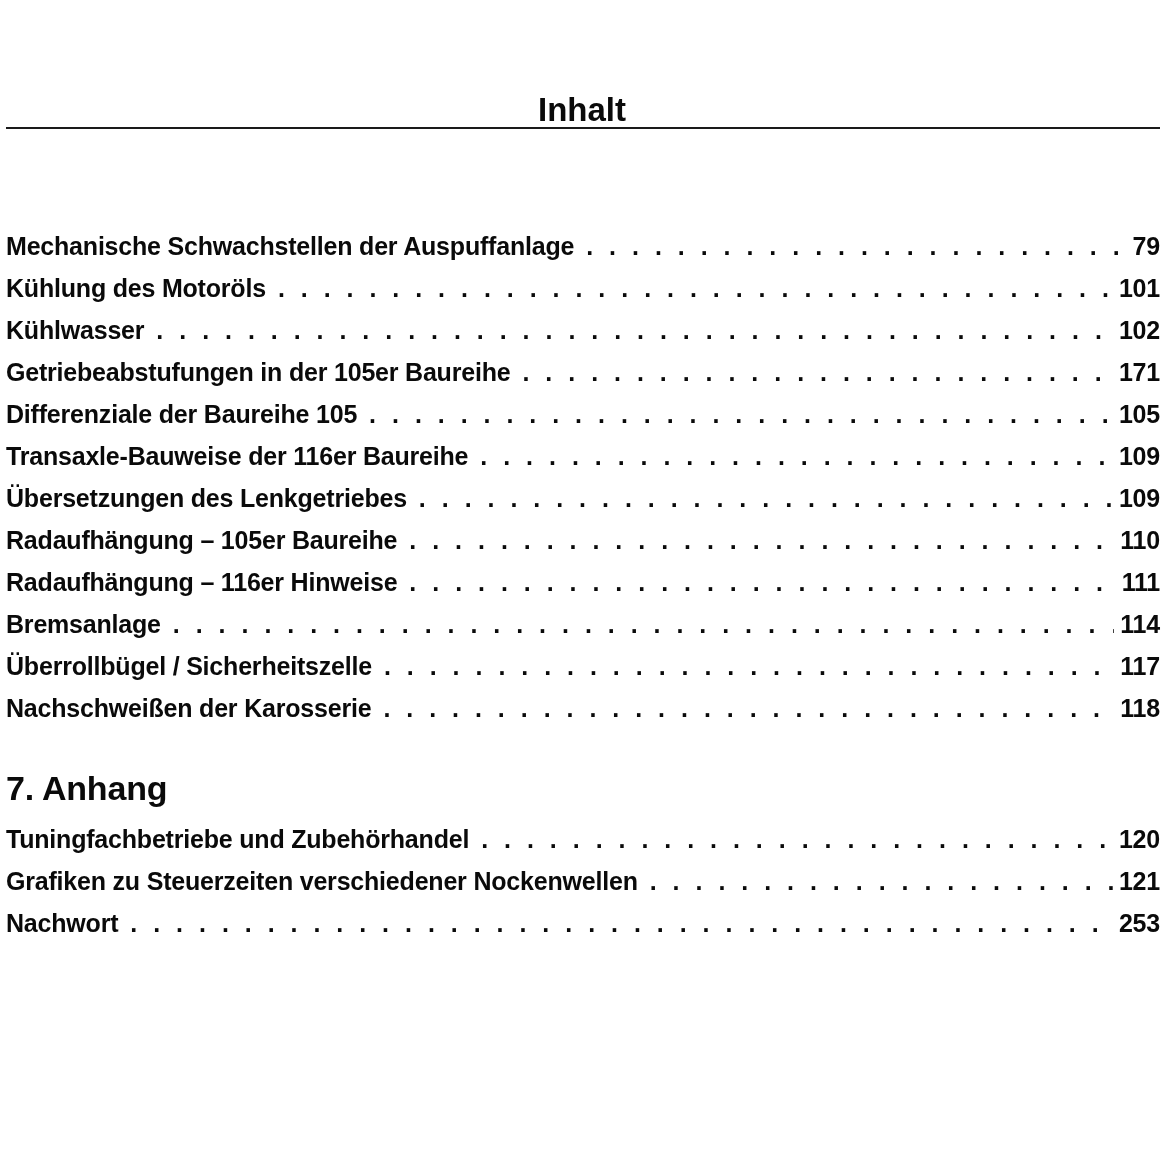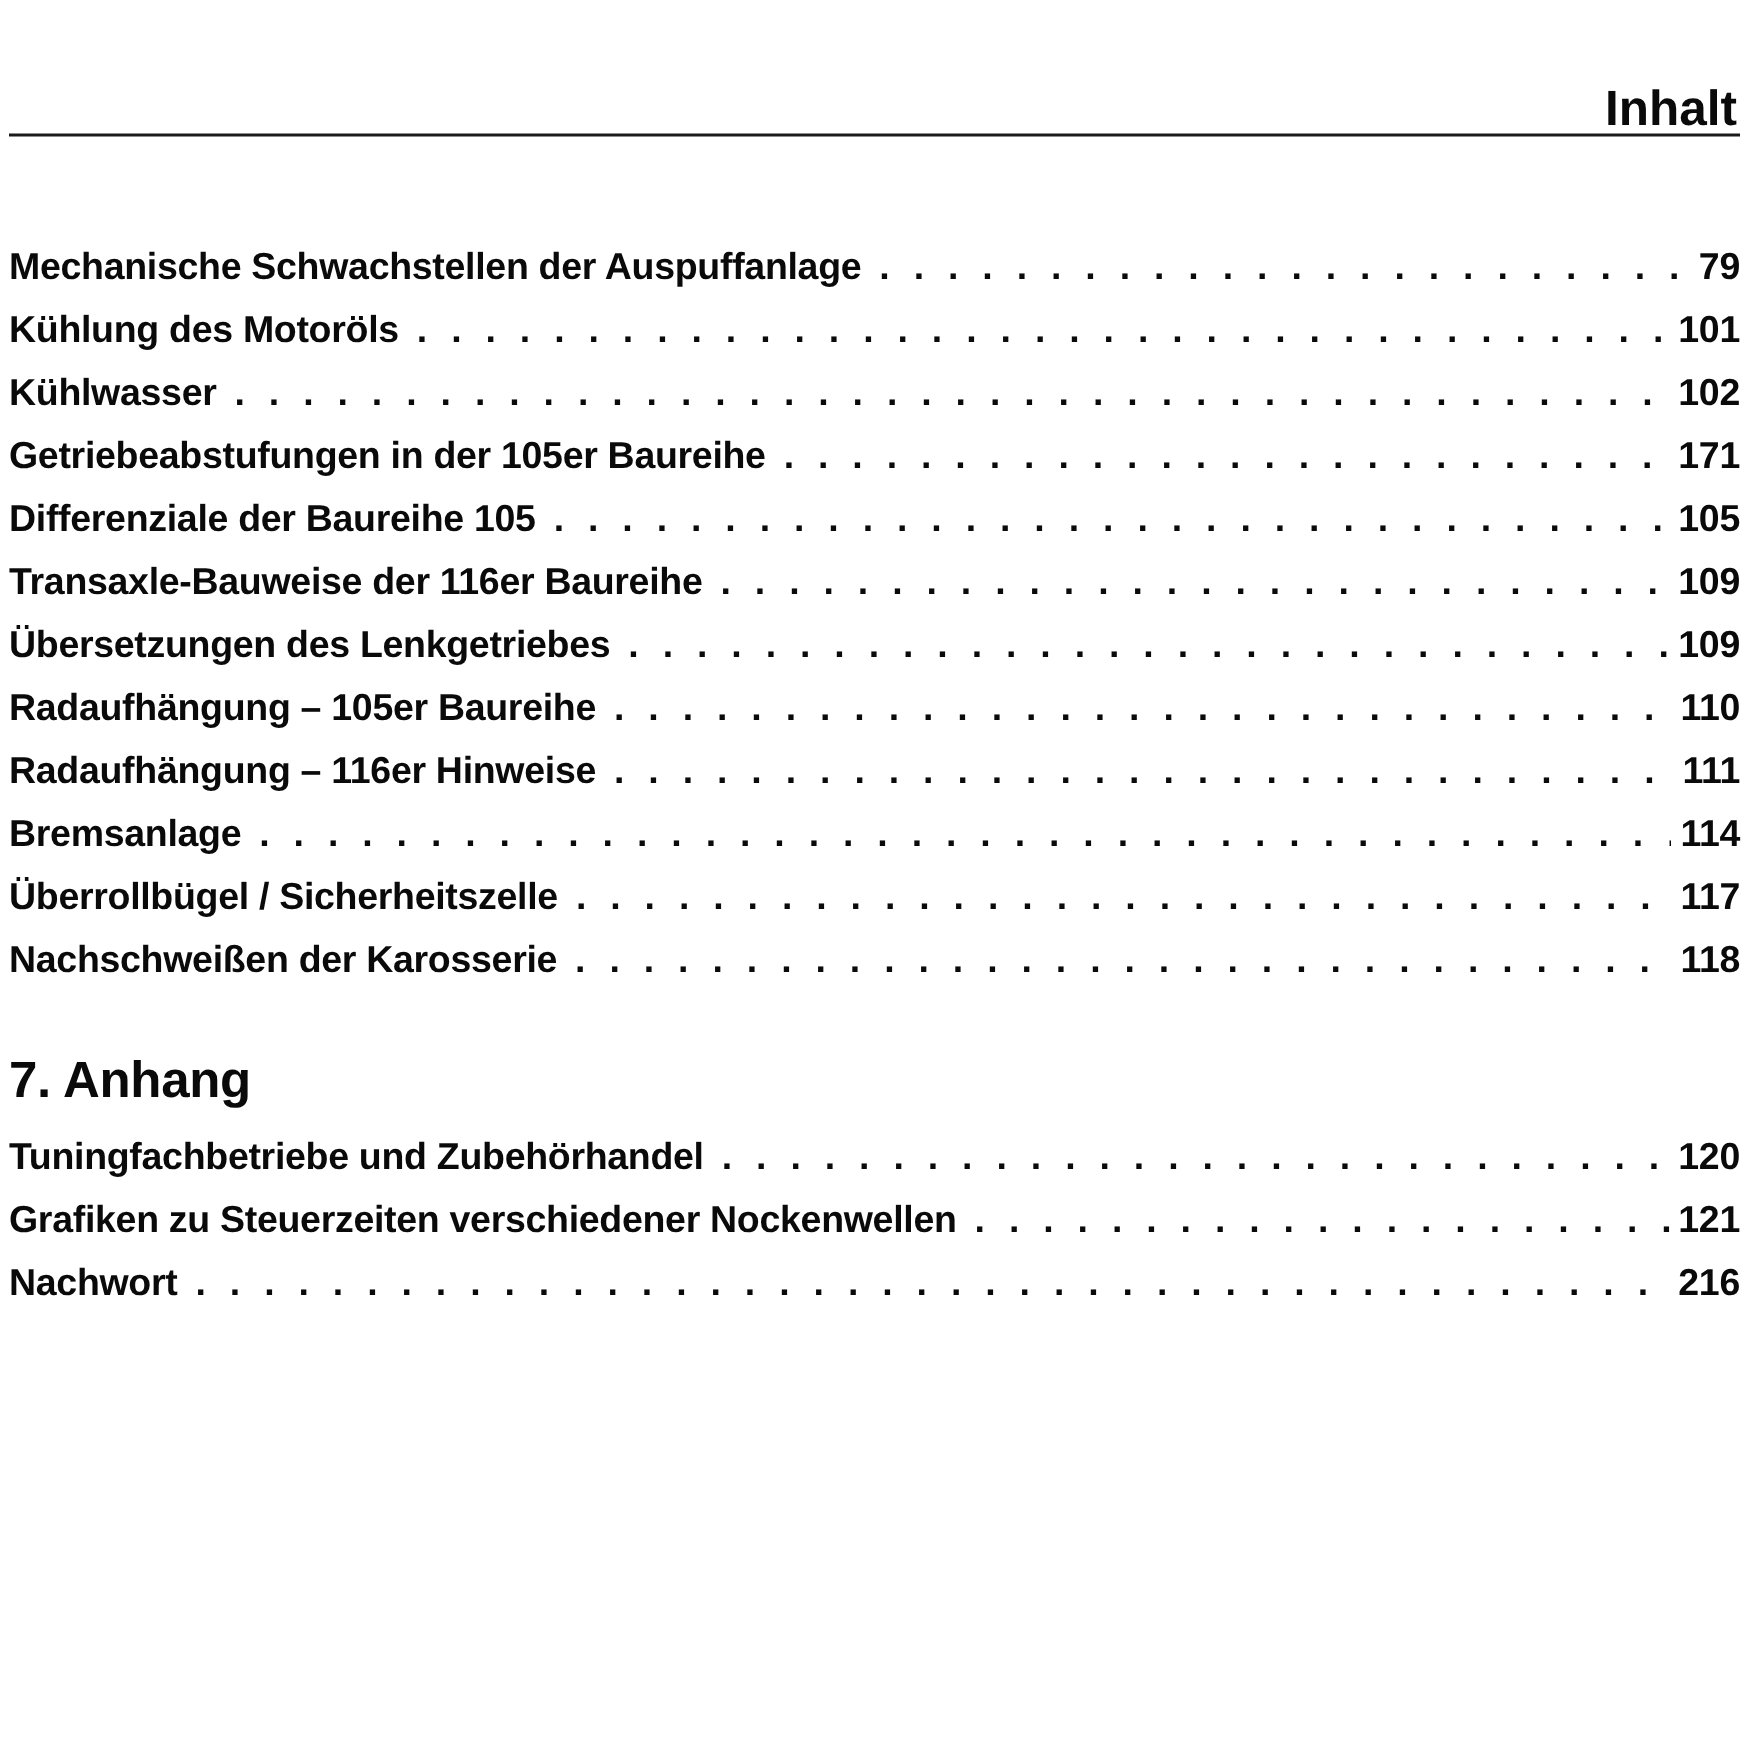--- a/index.html
+++ b/index.html
@@ -14,34 +14,34 @@
   }
   .page {
     position: relative;
     width: 1166px;
     height: 1166px;
     background: #ffffff;
     padding: 0 6px;
   }
   
   .header {
-    height: 91px;
+    height: 129px;
     border-bottom: 2px solid #1a1a1a;
     display: flex;
     align-items: flex-end;
-    justify-content: flex-end;
+    justify-content: center;
     padding: 0 2px 1px 0;
   }
   .header-title {
     font-size: 33px;
     line-height: 1;
   }
   
   .content {
-    padding-top: 66px;
+    padding-top: 96px;
   }
   .toc-heading {
     font-size: 34px;
     line-height: 36px;
     height: 36px;
     margin-top: 41px;
     margin-bottom: 12px;
     letter-spacing: -0.2px;
   }
   .toc-row {
@@ -157,17 +157,17 @@
       <span class="toc-page">120</span>
     </div>
     <div class="toc-row">
       <span class="toc-title">Grafiken zu Steuerzeiten verschiedener Nockenwellen</span>
       <span class="dots"></span>
       <span class="toc-page">121</span>
     </div>
     <div class="toc-row">
       <span class="toc-title">Nachwort</span>
       <span class="dots"></span>
-      <span class="toc-page">216</span>
+      <span class="toc-page">253</span>
     </div>
 
   </div>
 </div>
 
 </body></html>

